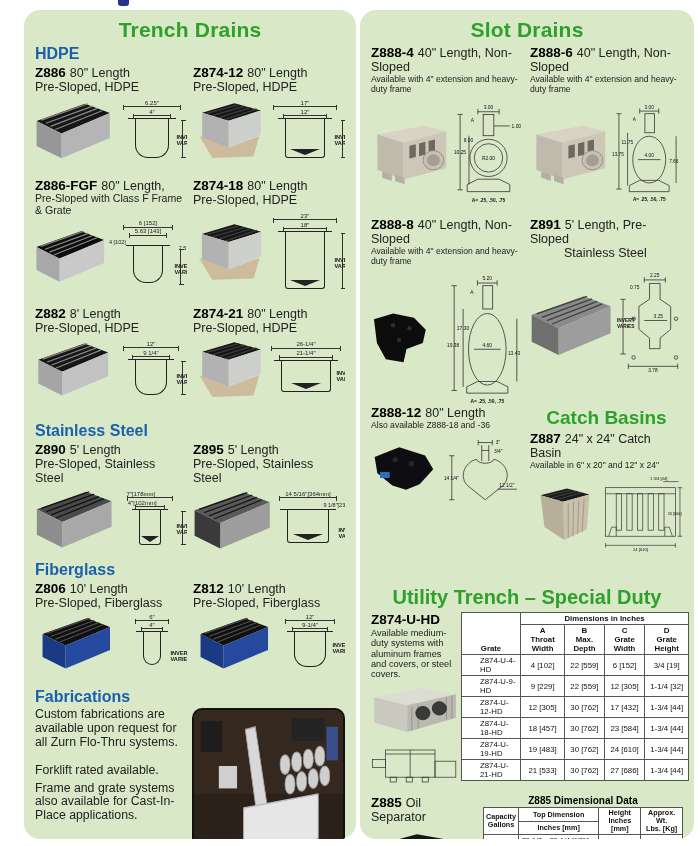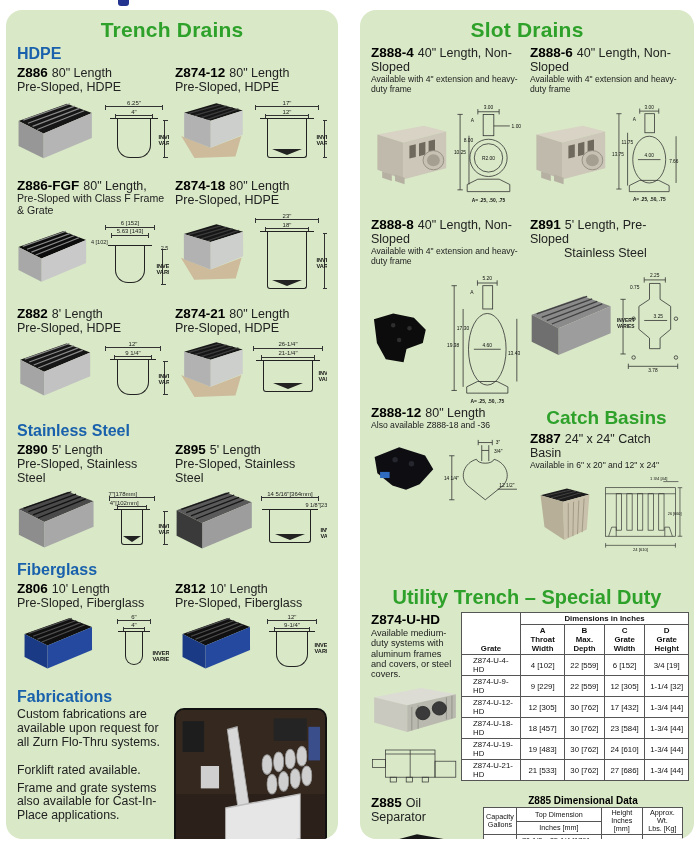--- a/index.html
+++ b/index.html
@@ -1,21 +1,21 @@
 <!DOCTYPE html>
 <html><head>
 <meta charset="utf-8">
 <style>
   html,body{margin:0;padding:0;background:#fff;}
   .page{position:relative;width:700px;height:846px;background:#fff;overflow:hidden;
         font-family:"Liberation Sans",sans-serif;color:#1a1a1a;}
   .frag{position:absolute;left:118px;top:0;width:11px;height:6px;background:#24338f;border-radius:0 0 3px 3px;}
   .panel{position:absolute;top:10px;bottom:7px;background:#d9e8c6;border-radius:16px;
          padding:6px 11px;box-sizing:border-box;overflow:hidden;}
-  .panel.left{left:6px;width:332px;}
+  .panel.left{left:24px;width:332px;}
   .panel.right{left:360px;width:334px;}
   .ptitle{text-align:center;color:#2ea12b;font-size:21px;font-weight:bold;margin:2px 0 3px;letter-spacing:.2px;}
   .bluehead{color:#1961ac;font-size:16px;font-weight:bold;margin:3px 0 2px;}
   .gtitle{text-align:center;color:#2ea12b;font-size:20px;font-weight:bold;margin:18px 0 3px;}
   .cols2{display:grid;grid-template-columns:1fr 1fr;column-gap:6px;}
   .prod{overflow:hidden;}
   .phead{font-size:12.5px;color:#222;line-height:1.12;}
   .pcode{font-weight:bold;color:#000;font-size:13.5px;margin-right:4px;}
   .pline2{font-size:12.5px;color:#222;line-height:1.12;}
   .psub{font-size:8.6px;color:#222;margin-top:1px;line-height:1.1;}
@@ -53,34 +53,34 @@
   .fabphoto{border:2px solid #111;border-radius:10px;overflow:hidden;background:#35291f;flex:1;height:168px;}
   
   .rowA{height:113px;} .rowB{height:128px;} .rowC{height:113px;}
   .rowSS{height:116px;} .rowFG{height:104px;}
   .srow1{height:172px;} .srow2{height:188px;} .srow3{height:163px;}
   
   table{border-collapse:collapse;background:#fff;}
   .utable th,.utable td{border:1px solid #555;font-size:7.8px;padding:1px 2px;text-align:center;color:#111;}
   .utable th{font-weight:bold;}
   .utable .cletter{display:block;font-weight:bold;font-size:8px;}
-  .utable td:first-child{text-align:left;padding-left:11px;}
+  .utable td:first-child{text-align:left;padding-left:18px;}
   .utable{width:228px;}
   .utable td{height:13.5px;}
   .unote{font-size:10.3px;line-height:1.15;margin:4px 0 0;color:#222;width:232px;}
   .util{display:flex;gap:2px;margin-top:1px;}
   .utilleft{width:88px;font-size:9.2px;line-height:1.12;color:#222;}
   .ucode{font-weight:bold;font-size:13.5px;color:#000;}
   .utilleft p{margin:1px 0 3px;}
   .oil{display:flex;gap:6px;margin-top:3px;}
   .oilleft{width:110px;}
   .ohead{font-size:12.5px;color:#222;}
   .otitle{text-align:center;font-weight:bold;font-size:10px;margin:0 0 1px;color:#000;}
   .otable th,.otable td{border:1px solid #555;font-size:7.2px;padding:1px 2px;text-align:center;color:#111;}
-  .otable th{font-weight:normal;}
+  .otable th{font-weight:bold;}
   .otable{width:200px;}
   .twoline span{display:block;line-height:1.1;}
   .catchwrap .gtitle{margin:2px 0 2px;font-size:19px;}
 </style>
 </head>
 <body>
 
 <svg width="0" height="0" style="position:absolute">
   <defs>
     <symbol id="sym-channel" viewBox="0 0 100 78">

